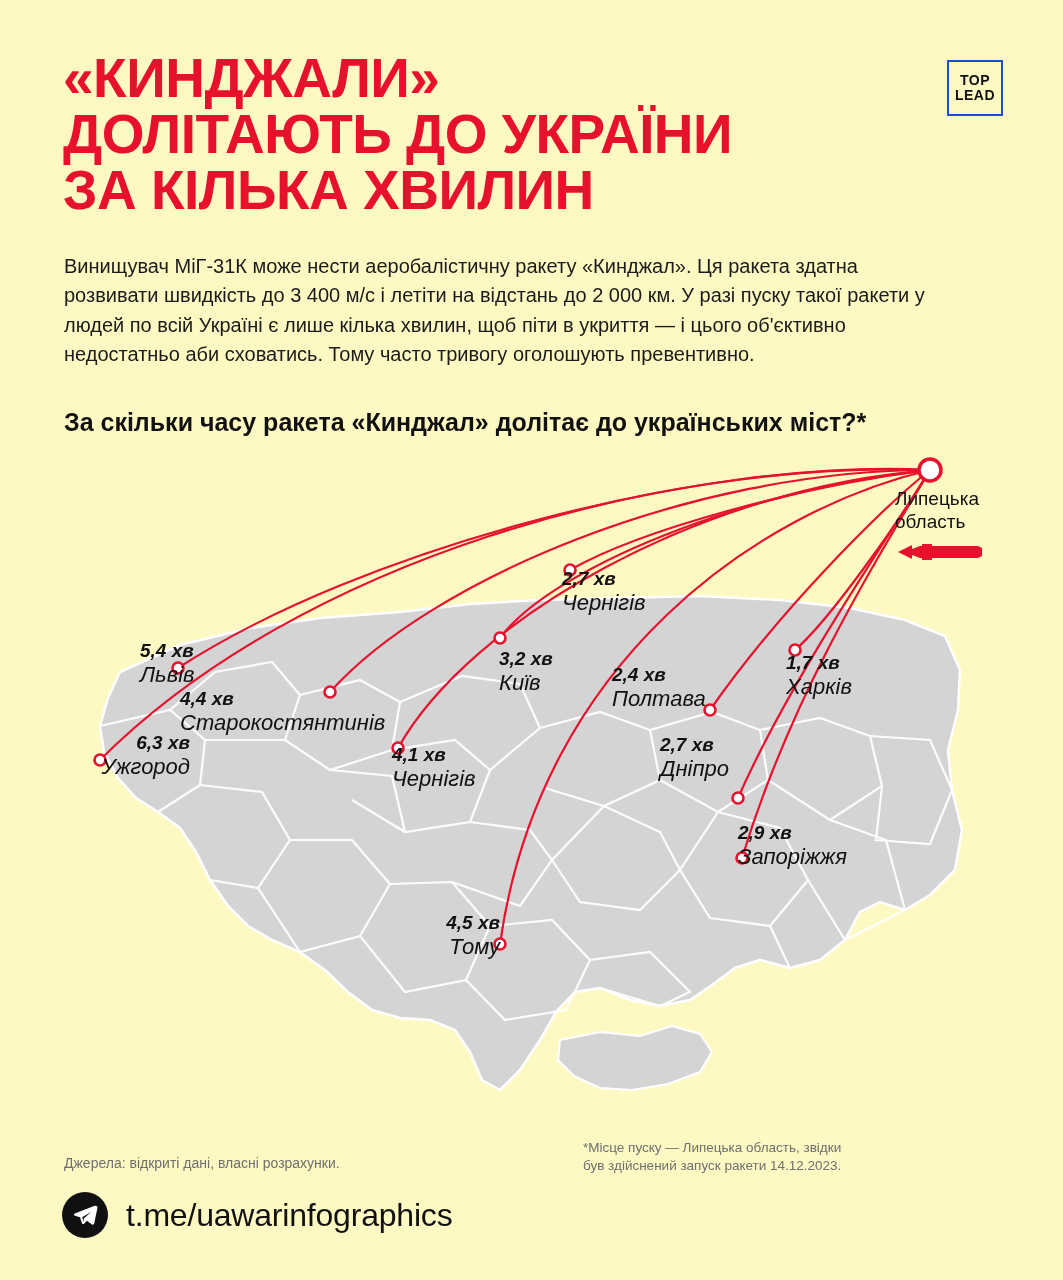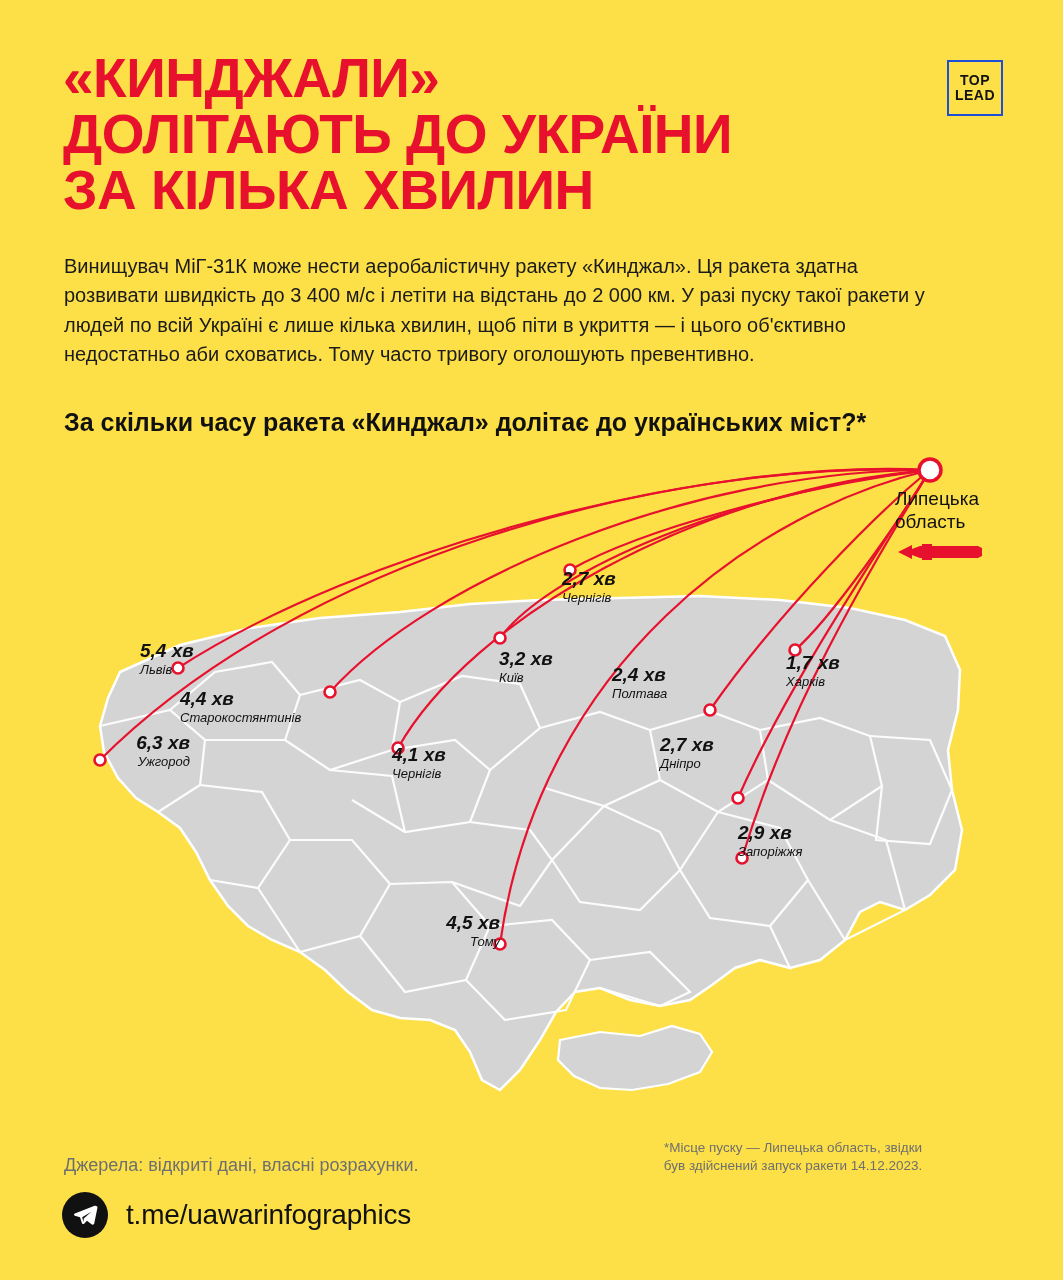--- a/index.html
+++ b/index.html
@@ -7,21 +7,21 @@
     width: 1063px;
     height: 1280px;
     background: #ffffff;
     font-family: "Liberation Sans", sans-serif;
     overflow: hidden;
   }
   .page {
     position: relative;
     width: 1063px;
     height: 1280px;
-    background: #fde047;
+    background: #fef9c3;
   }
 
   
   .title {
     position: absolute;
     left: 63px;
     top: 50px;
     width: 880px;
     color: #e8112d;
     font-weight: bold;
@@ -93,21 +93,21 @@
     white-space: nowrap;
     font-style: italic;
   }
   .city-label .time {
     display: block;
     font-size: 19px;
     font-weight: bold;
   }
   .city-label .name {
     display: block;
-    font-size: 13px;
+    font-size: 22px;
     font-weight: normal;
   }
   .city-label.right { text-align: right; }
   .city-label.left  { text-align: left; }
 
   .origin-label {
     position: absolute;
     left: 895px;
     top: 48px;
     font-size: 19px;
@@ -123,29 +123,29 @@
     top: 104px;
     width: 84px;
     height: 16px;
   }
 
   
   .source-note {
     position: absolute;
     left: 64px;
     top: 1155px;
-    font-size: 18px;
+    font-size: 14px;
     color: #6f6f6f;
   }
   .footnote {
     position: absolute;
     right: 60px;
     top: 1139px;
     width: 420px;
-    text-align: center;
+    text-align: left;
     font-size: 13.5px;
     line-height: 1.35;
     color: #6f6f6f;
   }
   .tg-row {
     position: absolute;
     left: 62px;
     top: 1192px;
     display: flex;
     align-items: center;
@@ -154,21 +154,21 @@
   .tg-badge {
     width: 46px;
     height: 46px;
     border-radius: 50%;
     background: #111;
     display: flex;
     align-items: center;
     justify-content: center;
   }
   .tg-handle {
-    font-size: 28px;
+    font-size: 32px;
     color: #111;
     letter-spacing: -0.2px;
   }
 </style>
 </head>
 <body>
 
 <div class="page">
 
   <div class="title">

